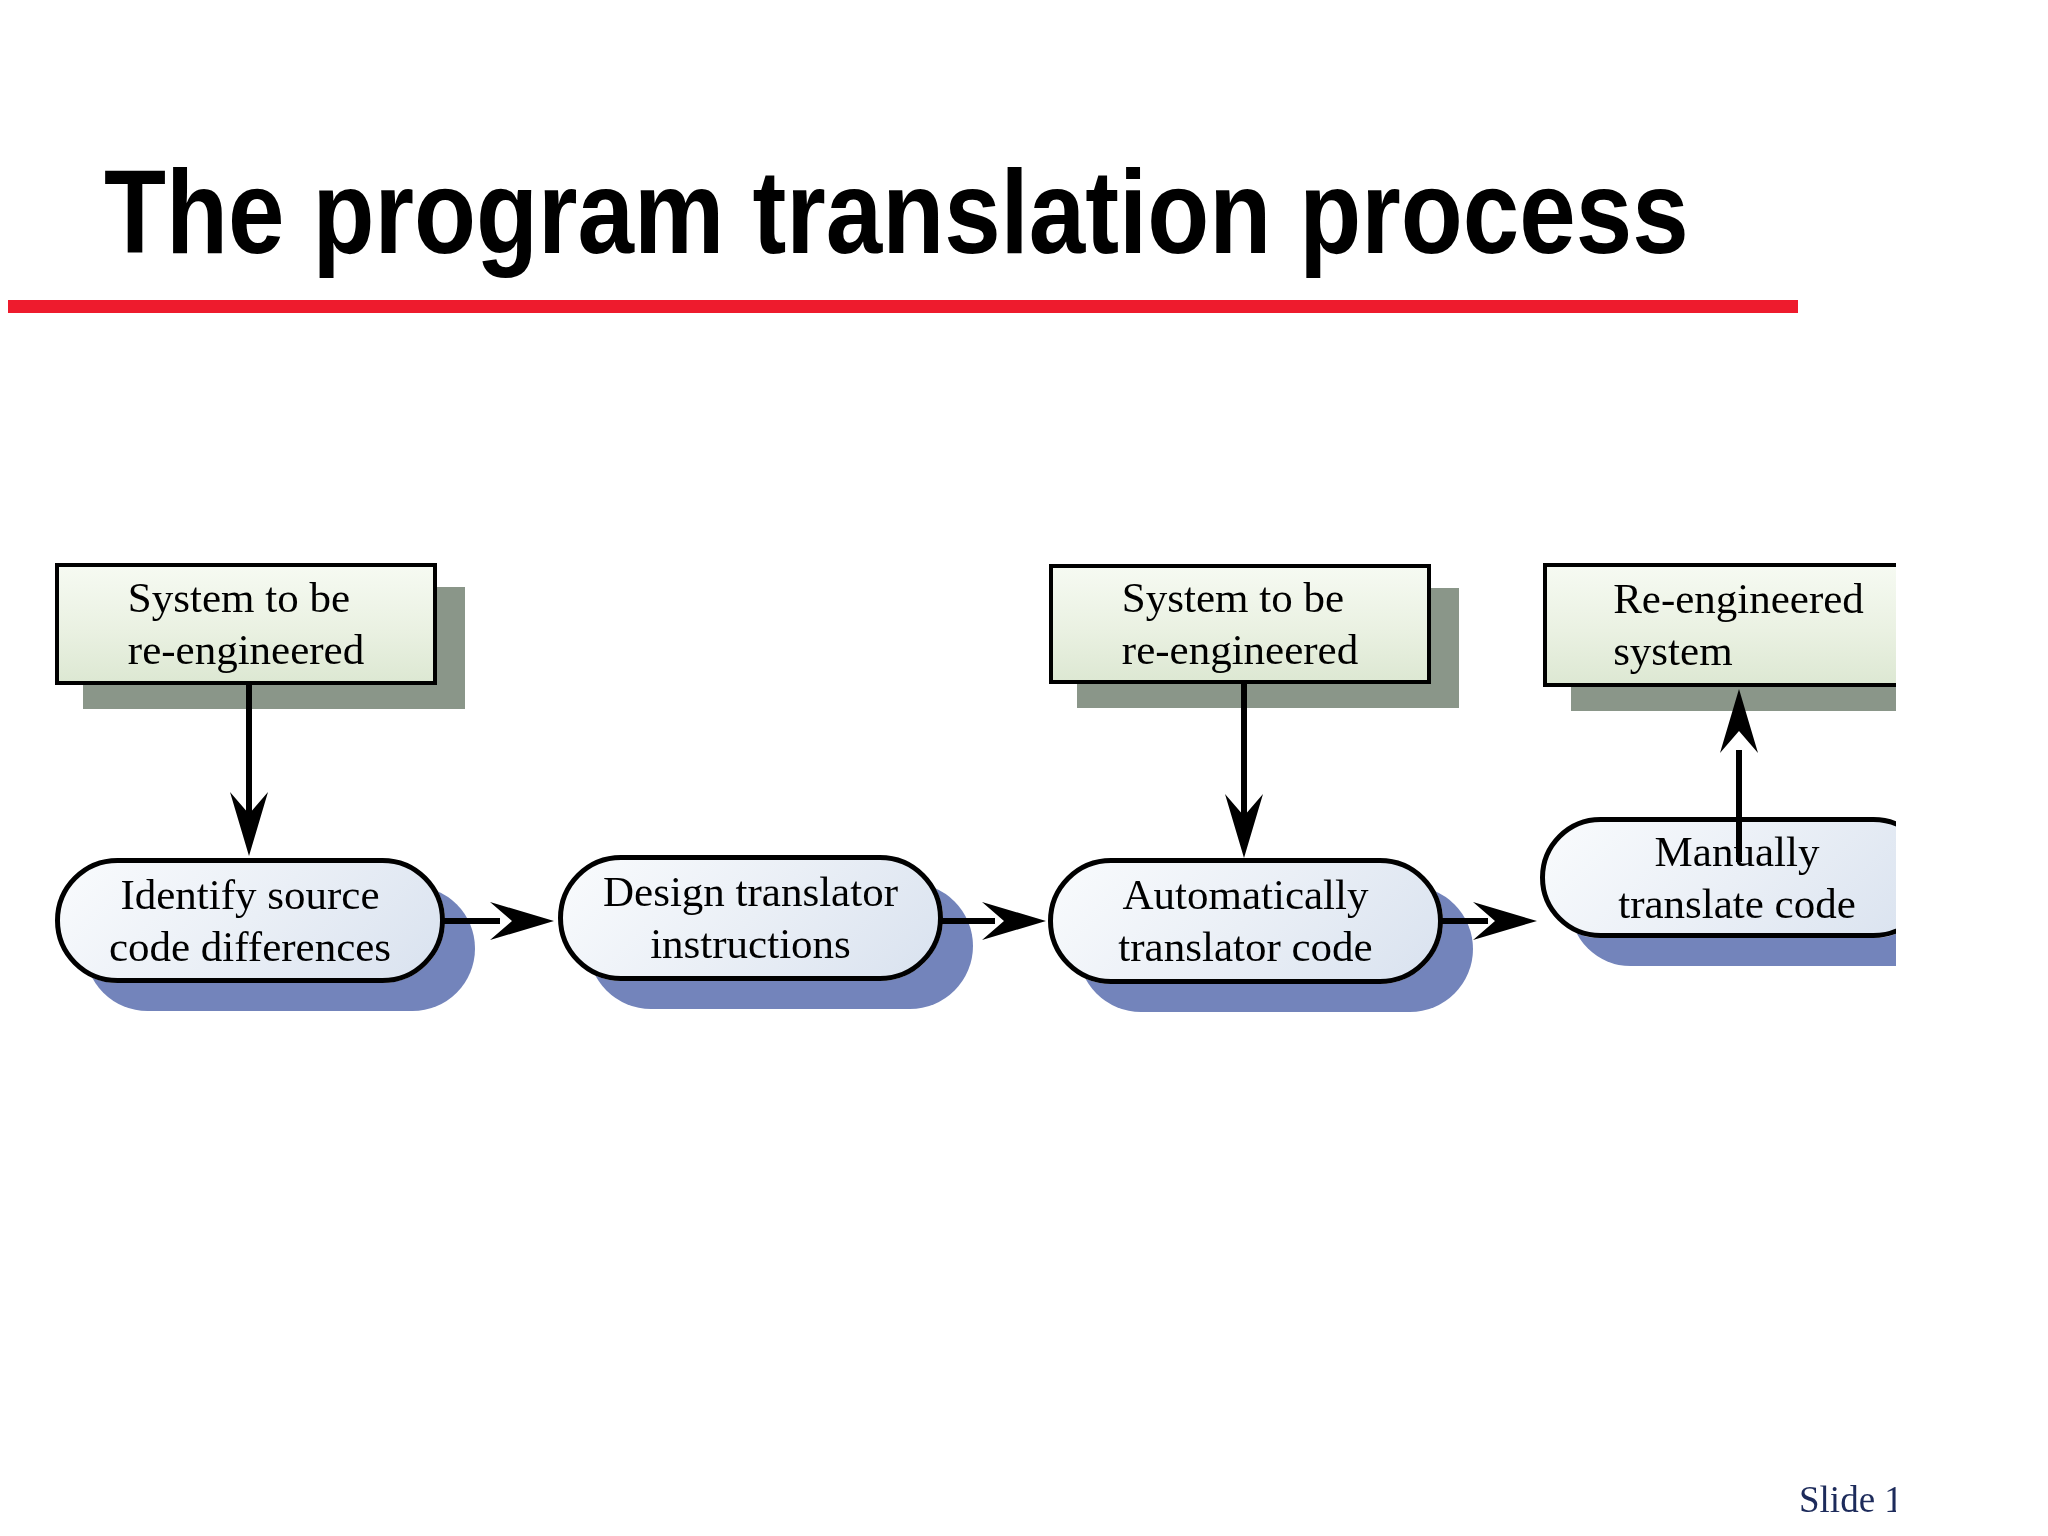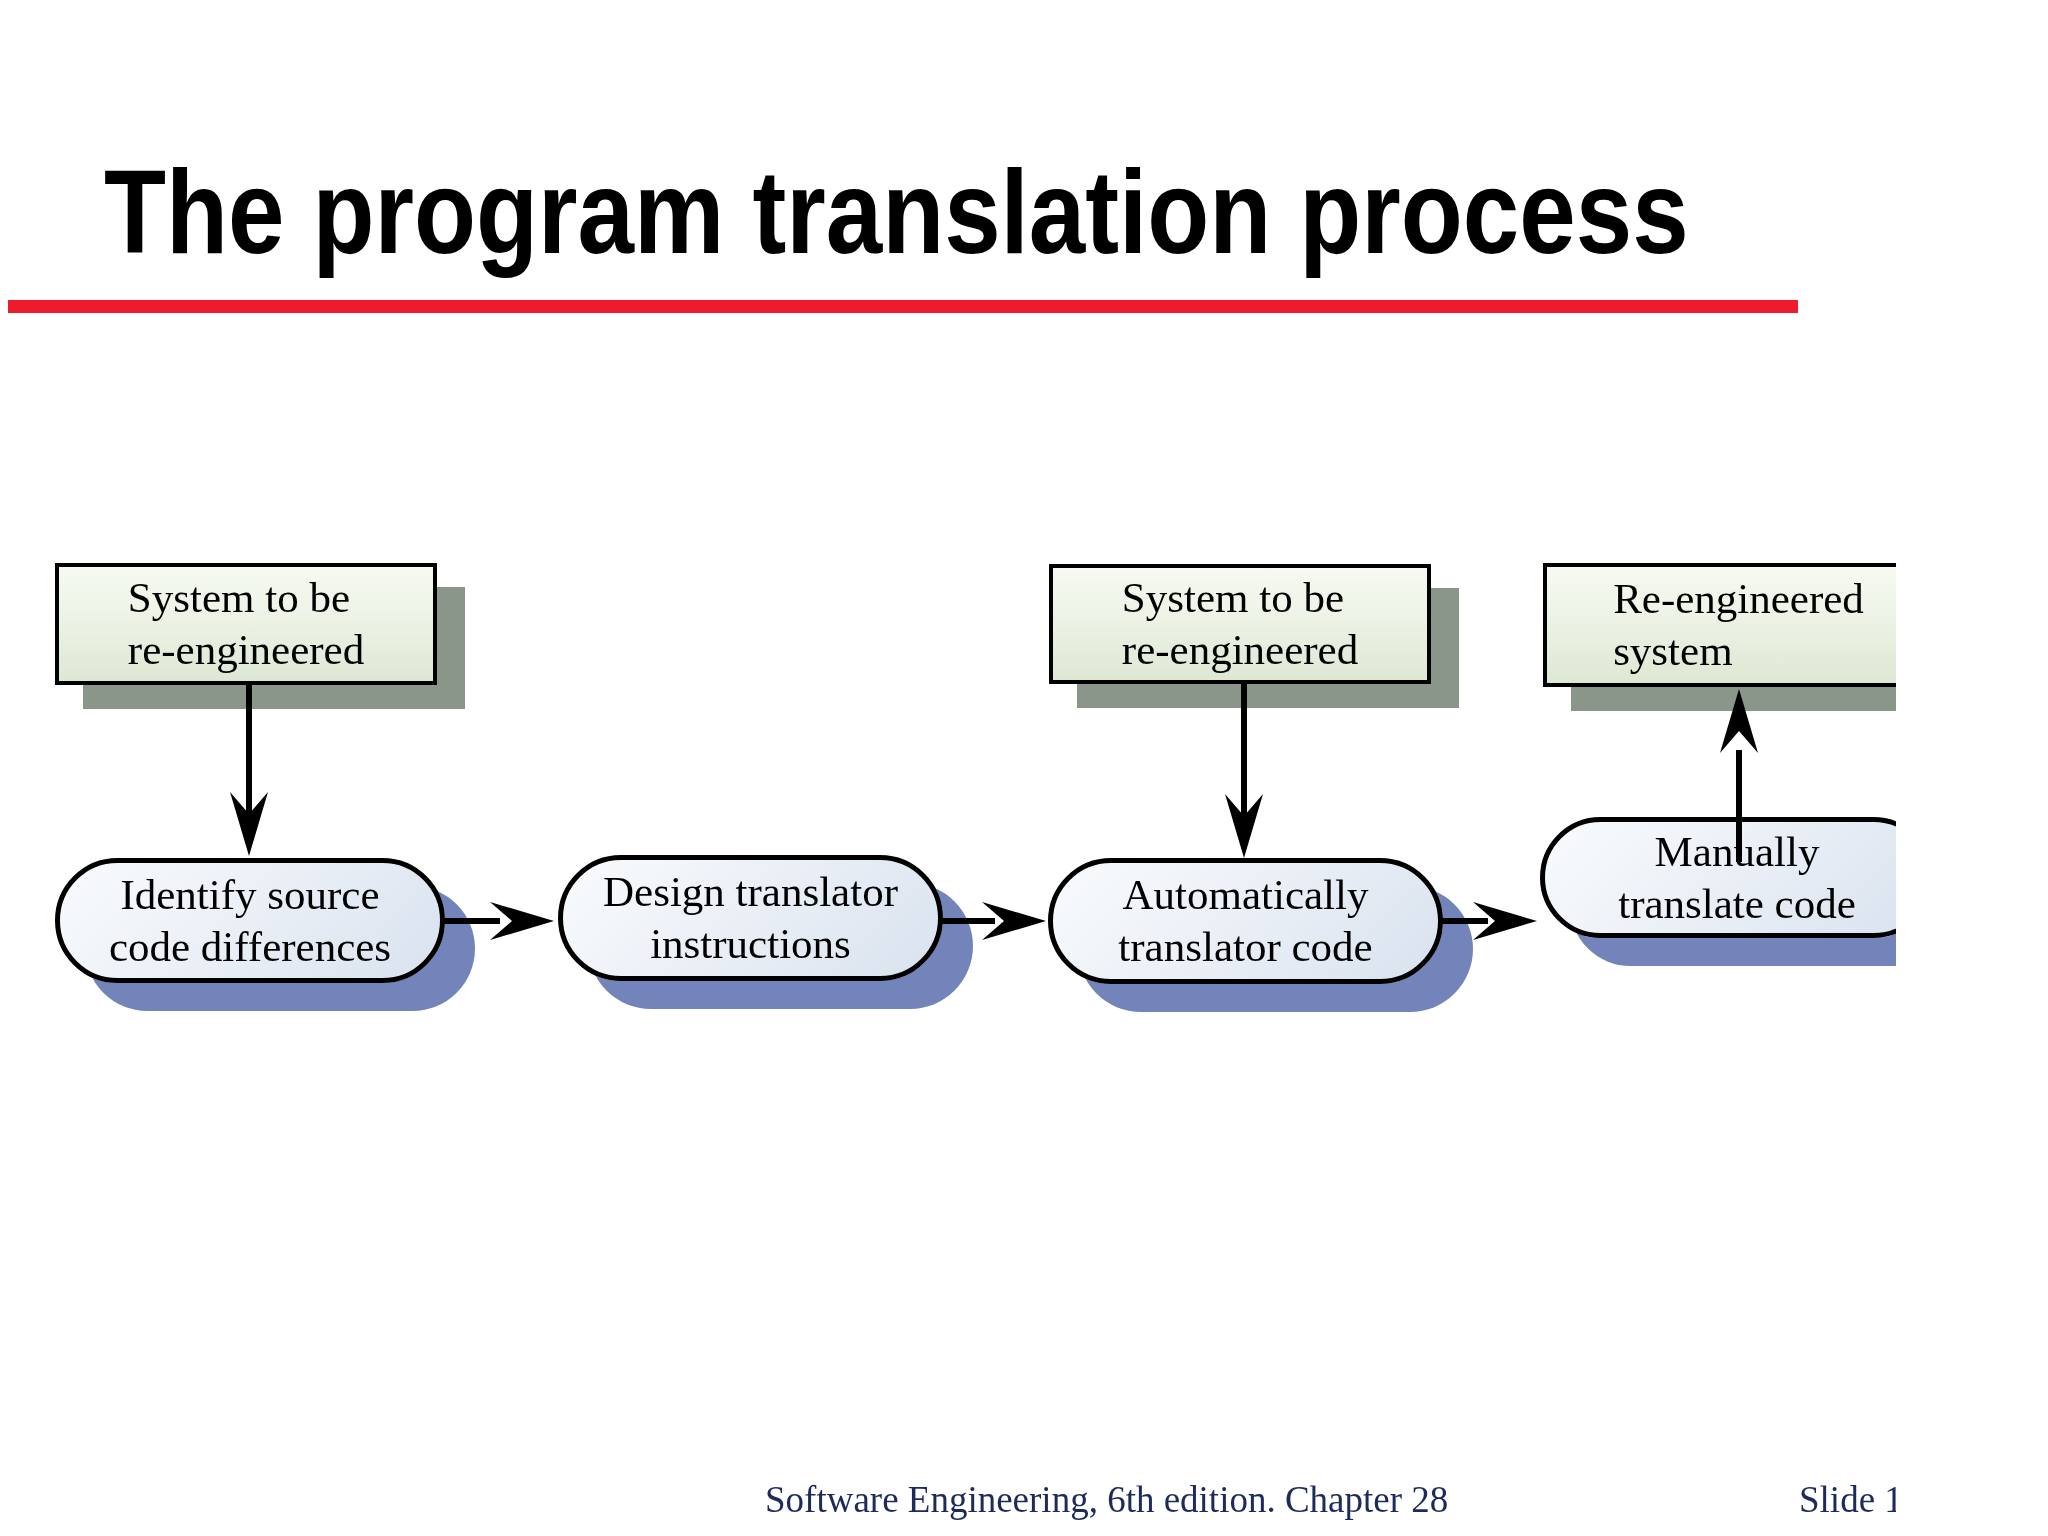--- a/index.html
+++ b/index.html
@@ -123,16 +123,15 @@
     <g>
       <line x1="940" y1="921" x2="995" y2="921"></line>
       <path d="M1046 921 L982 902 L1004 921 L982 940 Z"></path>
     </g>
     <g>
       <line x1="1441" y1="921" x2="1488" y2="921"></line>
       <path d="M1537 921 L1473 902 L1495 921 L1473 940 Z"></path>
     </g>
   </svg>
 
-  <div class="footer-item" id="footer-source">Software Engineering, 6th edition. Chapter 28</div>
   <div class="footer-item" id="footer-slideno">Slide 14</div>
 
 </div>
 
 </body></html>

